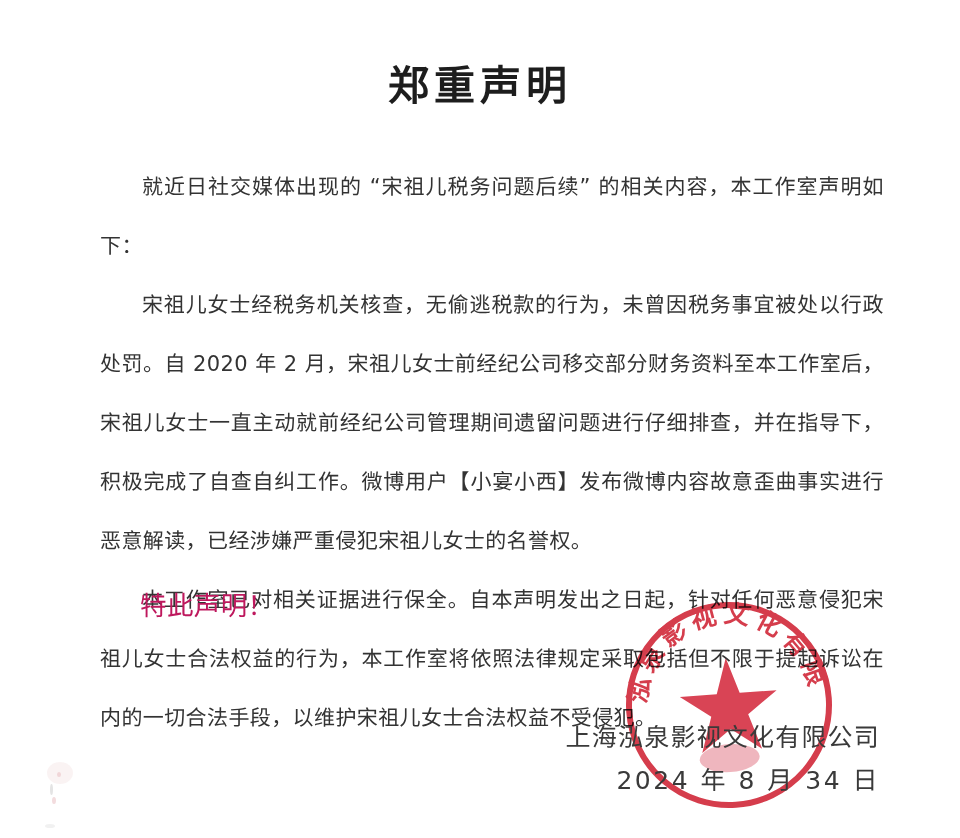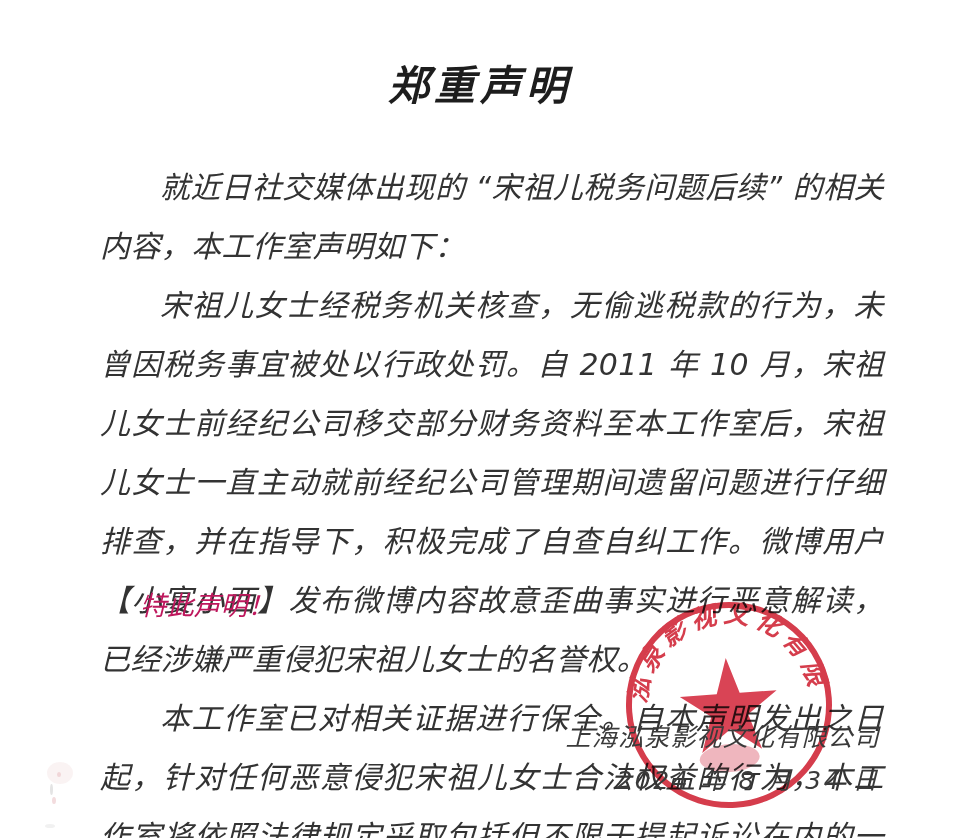--- a/index.html
+++ b/index.html
@@ -10,21 +10,20 @@
   }
 
   .page {
     position: relative;
     width: 960px;
     height: 838px;
     background: #ffffff;
     overflow: hidden;
     font-family: "Liberation Serif", "DejaVu Serif", serif;
     color: #2b2b2b;
-    font-style: italic;
   }
 
   
   .doc-title {
     position: absolute;
     top: 52px;
     left: 0;
     width: 960px;
     text-align: center;
     font-family: "DejaVu Sans", "Liberation Sans", sans-serif;
@@ -37,21 +36,21 @@
   
   .body-block {
     position: absolute;
     top: 158px;
     left: 100px;
     width: 784px;
   }
 
   .para {
     font-family: "DejaVu Sans", "Liberation Sans", sans-serif;
-    font-size: 30px;
+    font-size: 21px;
     line-height: 59px;
     letter-spacing: 0.4px;
     text-align: justify;
     text-justify: inter-character;
     text-indent: 2em;
     margin: 0;
     color: #333333;
   }
 
   .para + .para {
@@ -119,21 +118,21 @@
 </style>
 </head>
 <body>
 
 <div class="page">
 
   <div class="doc-title">郑重声明</div>
 
   <div class="body-block">
     <p class="para">就近日社交媒体出现的 “宋祖儿税务问题后续” 的相关内容，本工作室声明如下：</p>
-    <p class="para">宋祖儿女士经税务机关核查，无偷逃税款的行为，未曾因税务事宜被处以行政处罚。自 2011 年 10 月，宋祖儿女士前经纪公司移交部分财务资料至本工作室后，宋祖儿女士一直主动就前经纪公司管理期间遗留问题进行仔细排查，并在指导下，积极完成了自查自纠工作。微博用户【小宴小西】发布微博内容故意歪曲事实进行恶意解读，已经涉嫌严重侵犯宋祖儿女士的名誉权。</p>
+    <p class="para">宋祖儿女士经税务机关核查，无偷逃税款的行为，未曾因税务事宜被处以行政处罚。自 2020 年 2 月，宋祖儿女士前经纪公司移交部分财务资料至本工作室后，宋祖儿女士一直主动就前经纪公司管理期间遗留问题进行仔细排查，并在指导下，积极完成了自查自纠工作。微博用户【小宴小西】发布微博内容故意歪曲事实进行恶意解读，已经涉嫌严重侵犯宋祖儿女士的名誉权。</p>
     <p class="para">本工作室已对相关证据进行保全。自本声明发出之日起，针对任何恶意侵犯宋祖儿女士合法权益的行为，本工作室将依照法律规定采取包括但不限于提起诉讼在内的一切合法手段，以维护宋祖儿女士合法权益不受侵犯。</p>
   </div>
 
   <div class="closing">特此声明！</div>
 
   <div class="speckle sp4"></div>
   <div class="speckle sp1"></div>
   <div class="speckle sp2"></div>
   <div class="speckle sp3"></div>
   <div class="speckle sp5"></div>

